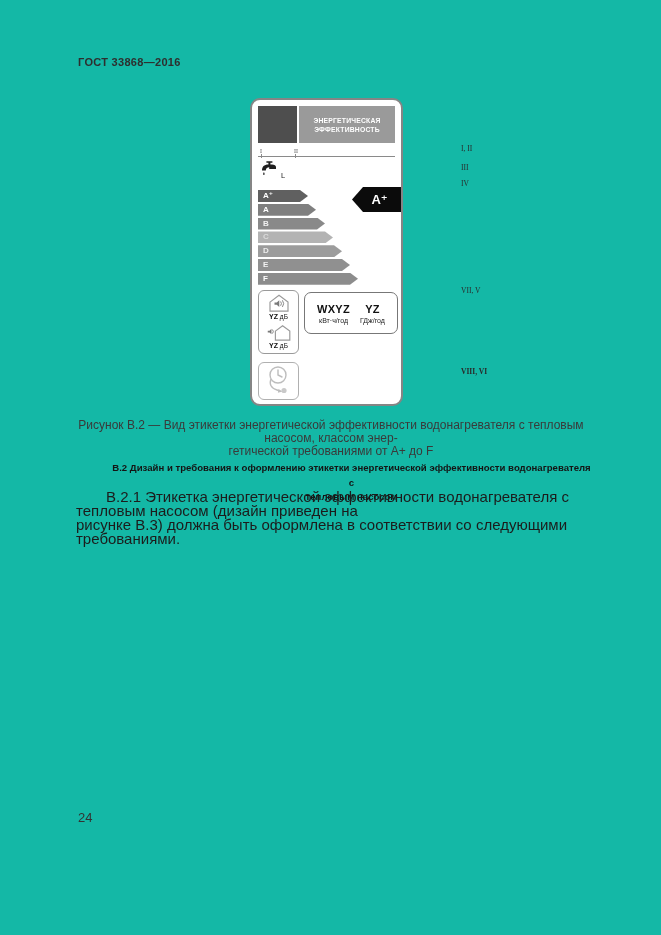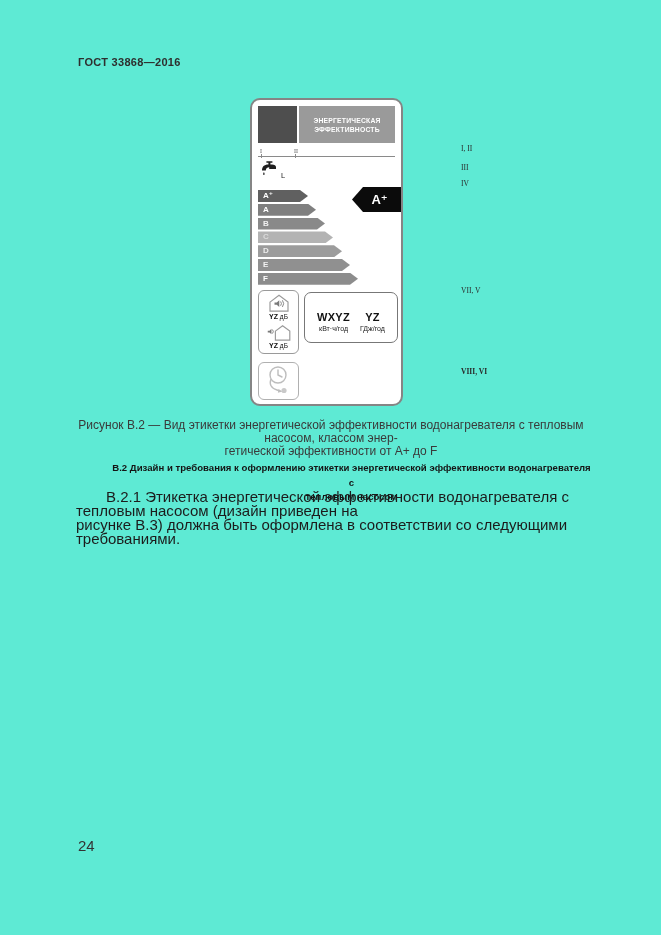--- a/index.html
+++ b/index.html
@@ -1,17 +1,17 @@
 <!DOCTYPE html>
 <html><head>
 <meta charset="utf-8">
 <style>
   html,body{margin:0;padding:0;background:#ffffff;}
   .page{
-    position:relative;width:661px;height:935px;background:#5eead4;overflow:hidden;
+    position:relative;width:661px;height:935px;background:#14b8a6;overflow:hidden;
     font-family:"Liberation Sans","DejaVu Sans",sans-serif;color:#222;
   }
   .gost-header{position:absolute;left:78px;top:56px;font-size:11px;font-weight:bold;color:#2e2e2e;letter-spacing:.3px;}
 
   
   .label-wrap{position:absolute;left:250px;top:98px;width:153px;height:308px;
     border:2px solid #858585;border-radius:10px;background:#fff;box-sizing:border-box;}
   .lbl-header{position:absolute;left:6px;top:6px;right:6px;height:37px;display:flex;gap:2px;}
   .logo-box{flex:0 0 39px;background:#4e4e4e;}
   .title-box{flex:1;background:#9a9a9a;color:#fff;font-weight:bold;font-size:6.8px;
@@ -33,40 +33,40 @@
   .indicator{position:absolute;right:0;top:87px;width:49px;height:25px;background:#0b0b0b;color:#fff;
     clip-path:polygon(0 50%,11px 0,100% 0,100% 100%,11px 100%);
     display:flex;align-items:center;justify-content:center;font-weight:bold;font-size:13px;padding-left:6px;box-sizing:border-box;}
 
   .noise-box{position:absolute;left:6px;top:190px;width:41px;height:64px;border:1px solid #9a9a9a;border-radius:6px;
     display:flex;flex-direction:column;align-items:center;justify-content:space-evenly;padding:2px 0;box-sizing:border-box;}
   .noise-item{display:flex;flex-direction:column;align-items:center;line-height:8px;}
   .noise-text{font-size:6.5px;color:#111;margin-top:1px;}
   .noise-text b{font-size:7px;}
 
-  .energy-box{position:absolute;left:52px;top:192px;width:94px;height:51px;border:1.4px solid #777;border-radius:7px;
-    display:flex;justify-content:center;gap:10px;box-sizing:border-box;padding-top:18px;}
+  .energy-box{position:absolute;left:52px;top:192px;width:94px;height:42px;border:1.4px solid #777;border-radius:7px;
+    display:flex;justify-content:center;gap:10px;box-sizing:border-box;padding-top:10px;}
   .energy-col{text-align:center;}
   .energy-value{font-size:11px;font-weight:bold;color:#111;letter-spacing:.3px;}
   .energy-unit{font-size:7px;color:#222;margin-top:2px;}
 
   .clock-box{position:absolute;left:6px;top:262px;width:41px;height:38px;border:1px solid #b0b0b0;border-radius:6px;
     display:flex;align-items:center;justify-content:center;box-sizing:border-box;}
 
   
   .annot{position:absolute;left:417px;font-family:"Liberation Serif","DejaVu Serif",serif;font-size:7.5px;color:#2a2a2a;margin-left:44px;}
   .an0{top:144px;} .an1{top:163px;} .an2{top:179px;} .an3{top:286px;} .an4{top:367px;font-weight:bold;}
 
   
   .caption{position:absolute;left:66px;top:419px;width:530px;text-align:center;font-size:12px;color:#3a3a3a;line-height:13px;}
   .sec-heading{position:absolute;left:78px;top:461px;width:515px;font-size:9.6px;font-weight:bold;color:#141414;line-height:14.5px;}
   .sec-heading div{margin-left:32px;text-align:center;}
   .sec-para{position:absolute;left:76px;top:490px;width:517px;font-size:15px;color:#1c1c1c;line-height:14px;}
   .sec-para .ln1{text-indent:30px;}
-  .page-num{position:absolute;left:78px;top:837px;font-size:15px;color:#333;}
+  .page-num{position:absolute;left:78px;top:810px;font-size:13px;color:#333;}
 </style>
 </head>
 <body>
 
 <div class="page">
 
   <div class="gost-header">ГОСТ 33868—2016</div>
 
   <div class="label-wrap" style="border-color: rgb(133, 133, 133);">
 
@@ -166,21 +166,21 @@
   </div>
 
   <span class="annot an0">I, II</span>
   <span class="annot an1">III</span>
   <span class="annot an2">IV</span>
   <span class="annot an3">VII, V</span>
   <span class="annot an4">VIII, VI</span>
 
   <div class="caption">
     <div>Рисунок В.2 — Вид этикетки энергетической эффективности водонагревателя с тепловым насосом, классом энер-</div>
-    <div>гетической эффективности от А+ до F</div>
+    <div>гетической требованиями от А+ до F</div>
   </div>
 
   <div class="sec-heading">
     <div>В.2 Дизайн и требования к оформлению этикетки энергетической эффективности водонагревателя с</div>
     <div>тепловым насосом</div>
   </div>
 
   <div class="sec-para">
     <div class="ln1">В.2.1 Этикетка энергетической эффективности водонагревателя с тепловым насосом (дизайн приведен на</div>
     <div>рисунке В.3) должна быть оформлена в соответствии со следующими требованиями.</div>

